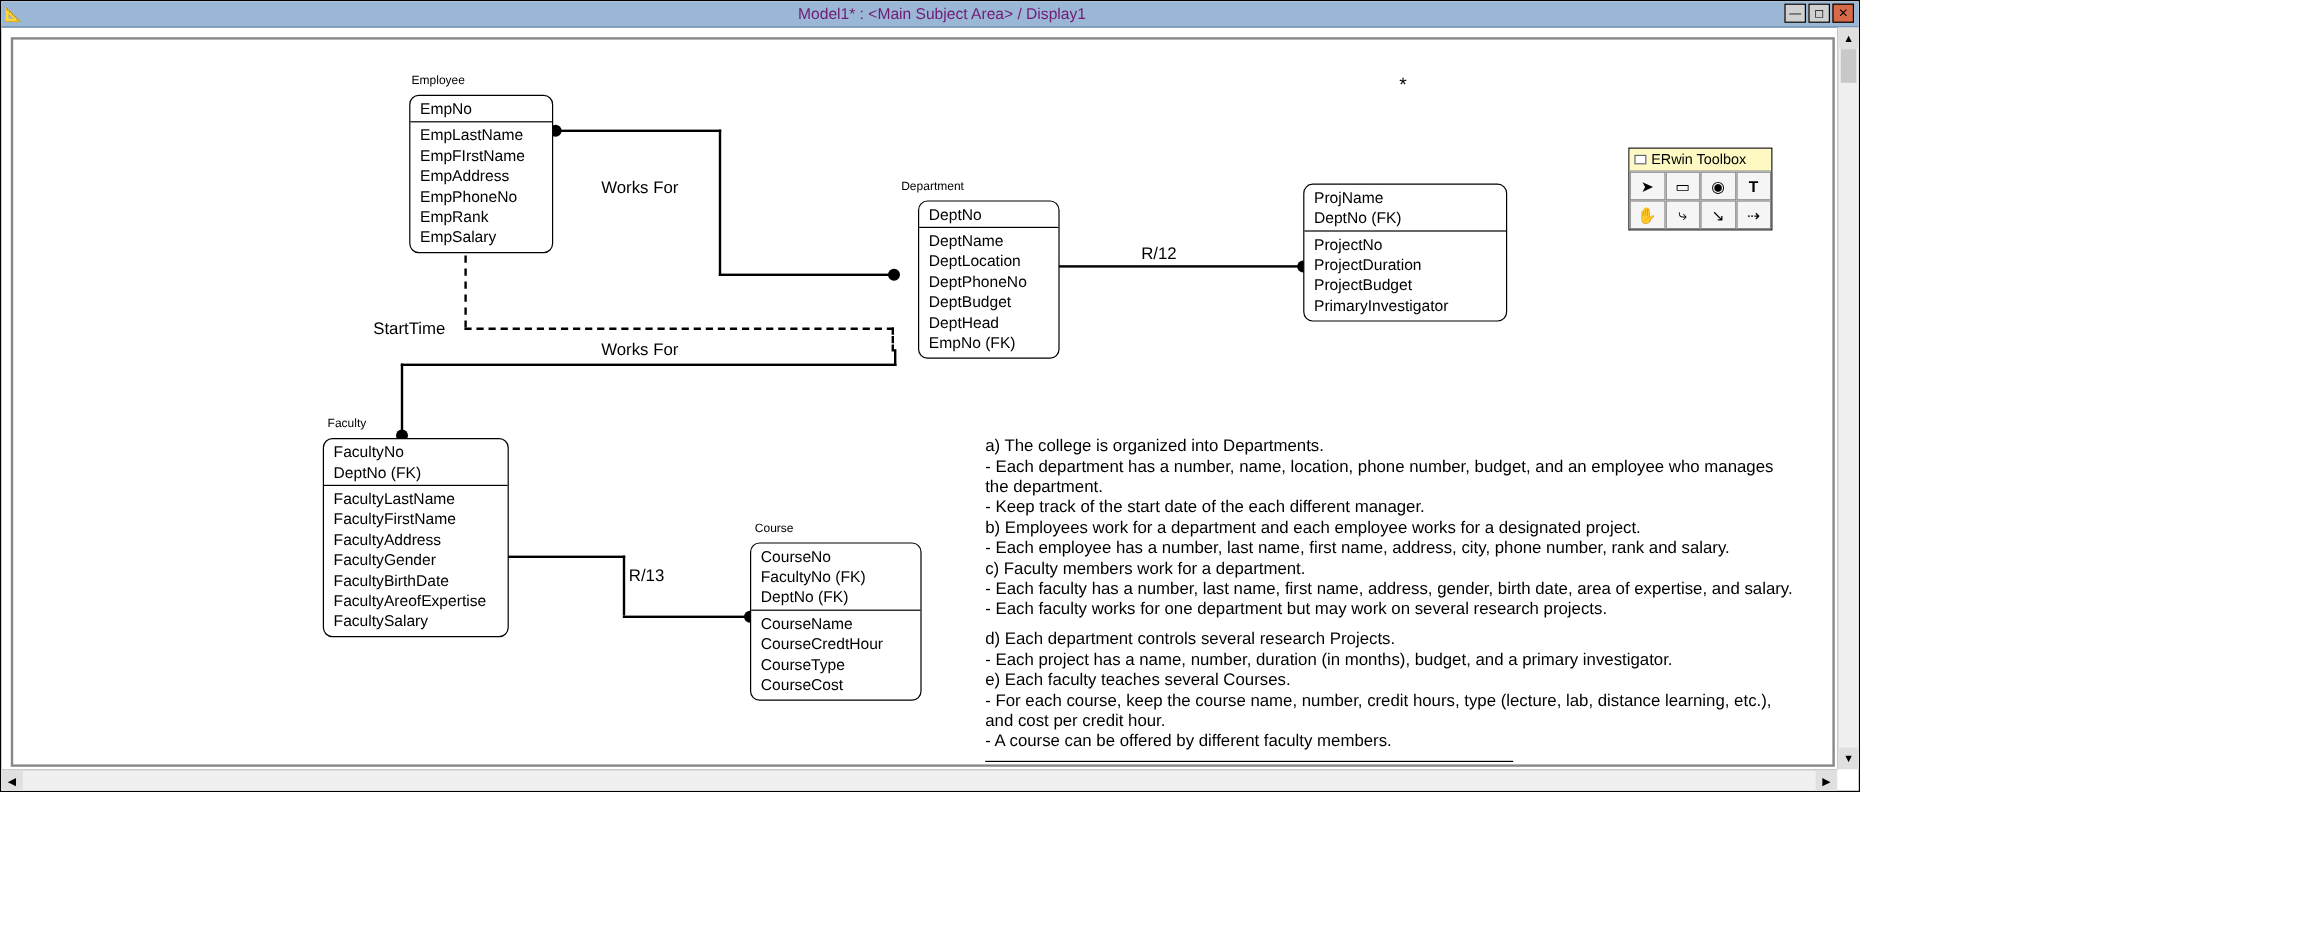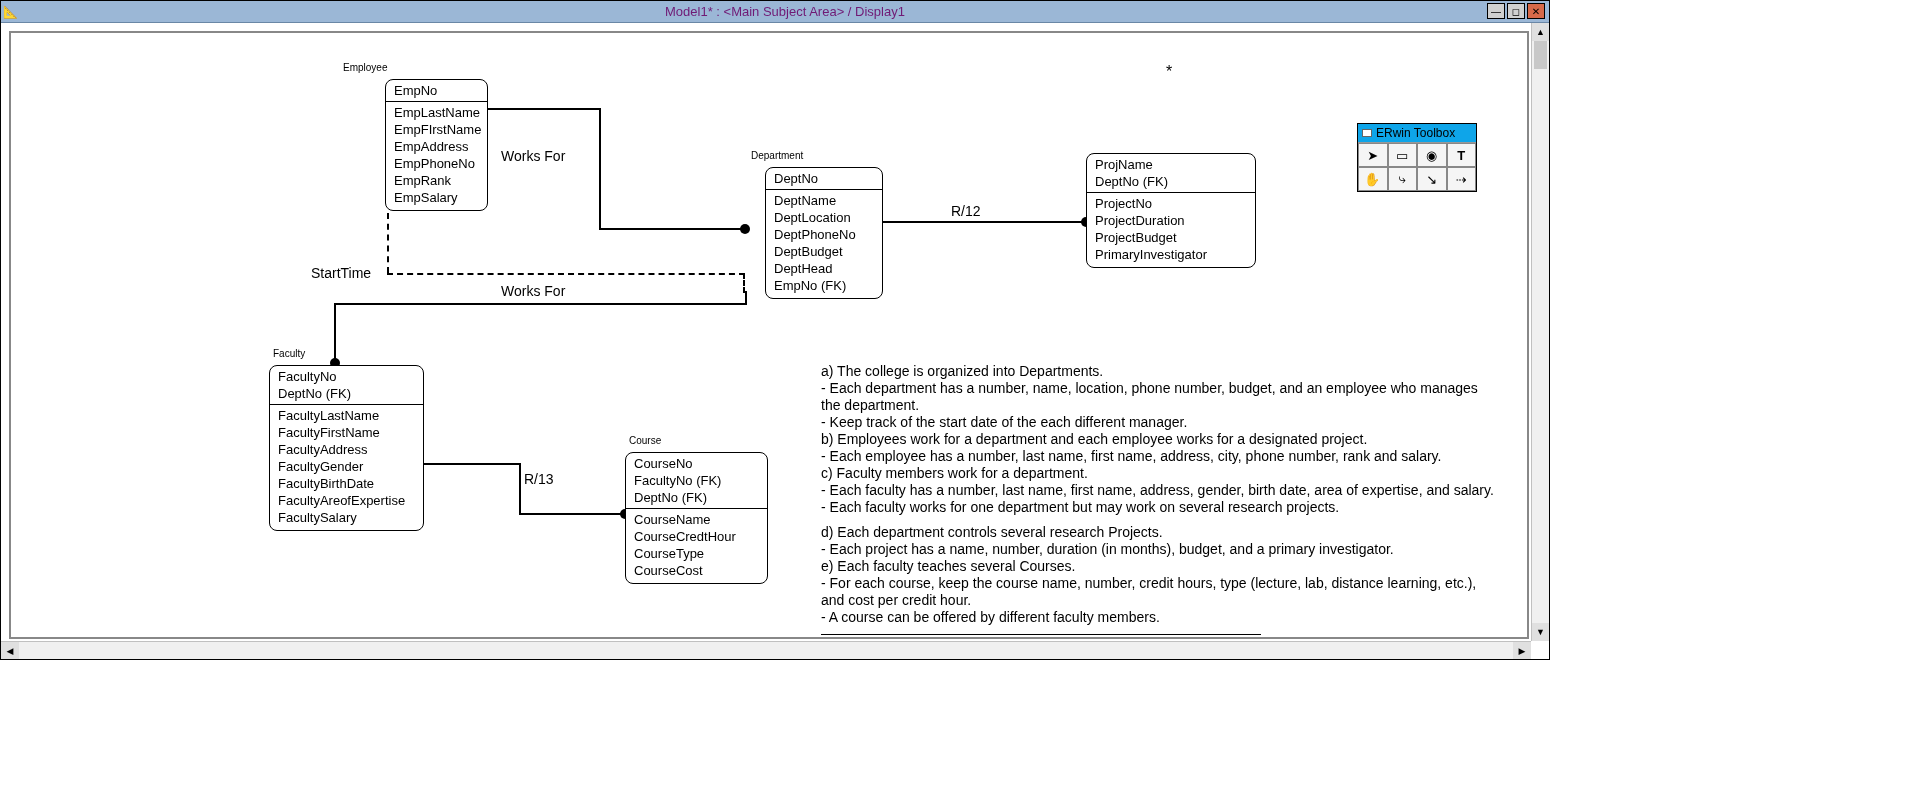--- a/index.html
+++ b/index.html
@@ -28,21 +28,21 @@
   .linewrap { position:absolute; left:0; top:0; width:100%; height:100%; pointer-events:none; }
   .hline { position:absolute; height:2px; background:#000; }
   .vline { position:absolute; width:2px; background:#000; }
   .hdash { position:absolute; height:0; border-top:2px dashed #000; }
   .vdash { position:absolute; width:0; border-left:2px dashed #000; }
   .dot { position:absolute; width:10px; height:10px; border-radius:50%; background:#000; transform:translate(-50%,-50%);}
   .notes { position:absolute; font-size:14px; line-height:17px; left:810px; top:330px; width:680px; }
   .notes .break { height:8px; }
   .notes .hr { border-top:1.5px solid #000; width:440px; margin-top:8px; }
   #toolbox { position:absolute; right:50px; top:90px; width:120px; border:1px solid #000; background:#eee; font-size:12px; }
-  #toolbox .tbtitle { background:#0ea5e9; border-bottom:1px solid #999; padding:2px 4px; display:flex; align-items:center; gap:4px; }
+  #toolbox .tbtitle { background:#fef9c3; border-bottom:1px solid #999; padding:2px 4px; display:flex; align-items:center; gap:4px; }
   #toolbox .tbtitle .ctl { width:10px; height:8px; border:1px solid #666; background:#fff; }
   #toolbox .btnrow { display:flex; }
   #toolbox .btn { flex:1; height:24px; border:1px solid #888; background:#f5f5f5; display:flex; align-items:center; justify-content:center; font-size:13px; cursor:pointer;}
 </style>
 </head>
 <body>
 
 <div id="frame">
   <div id="titlebar">
     <div class="icon">📐</div>
@@ -91,21 +91,21 @@
       <div class="dot" style="left:324px; top:330px;"></div>
 
       <div class="hline" style="left:410px; top:430px; width:100px;"></div>
       <div class="vline" style="left:508px; top:430px; height:50px;"></div>
       <div class="hline" style="left:508px; top:480px; width:106px;"></div>
       <div class="rlabel" style="left:493px; top:438px;margin-left:20px;">R/13</div>
       <div class="dot" style="left:614px; top:481px;"></div>
     </div>
 
     <div class="elabel" style="left:332px; top:29px;">Employee</div>
-    <div class="entity" style="left:330px; top:46px; width:103px;margin-left:44px;">
+    <div class="entity" style="left:330px; top:46px; width:120px;">
       <div class="pk">
         <div>EmpNo</div>
       </div>
       <div class="attrs">
         <div>EmpLastName</div>
         <div>EmpFIrstName</div>
         <div>EmpAddress</div>
         <div>EmpPhoneNo</div>
         <div>EmpRank</div>
         <div>EmpSalary</div>

